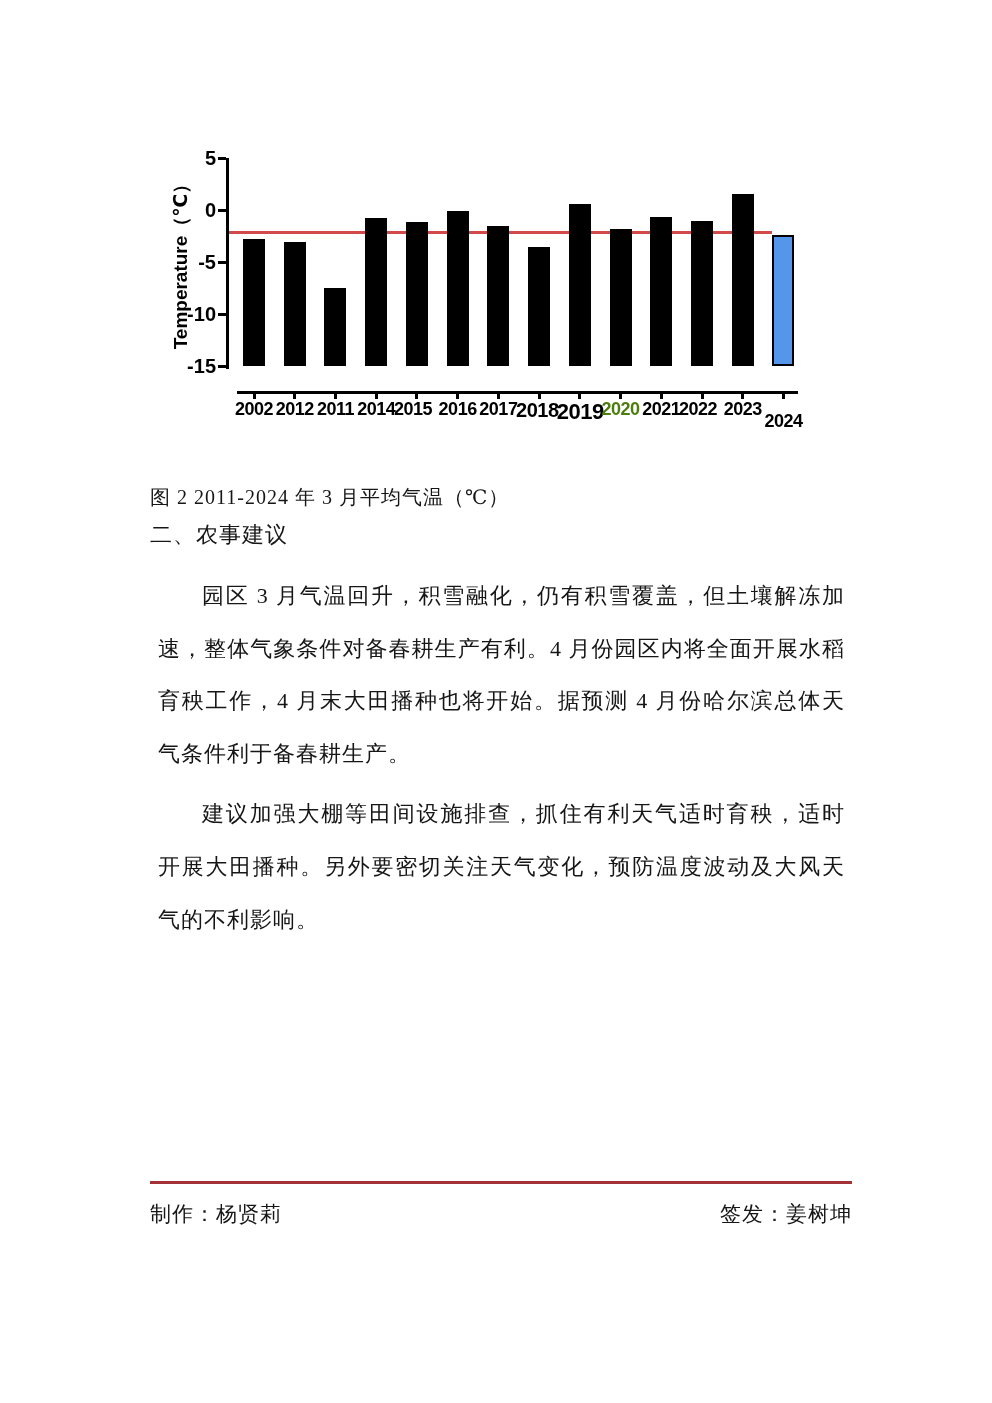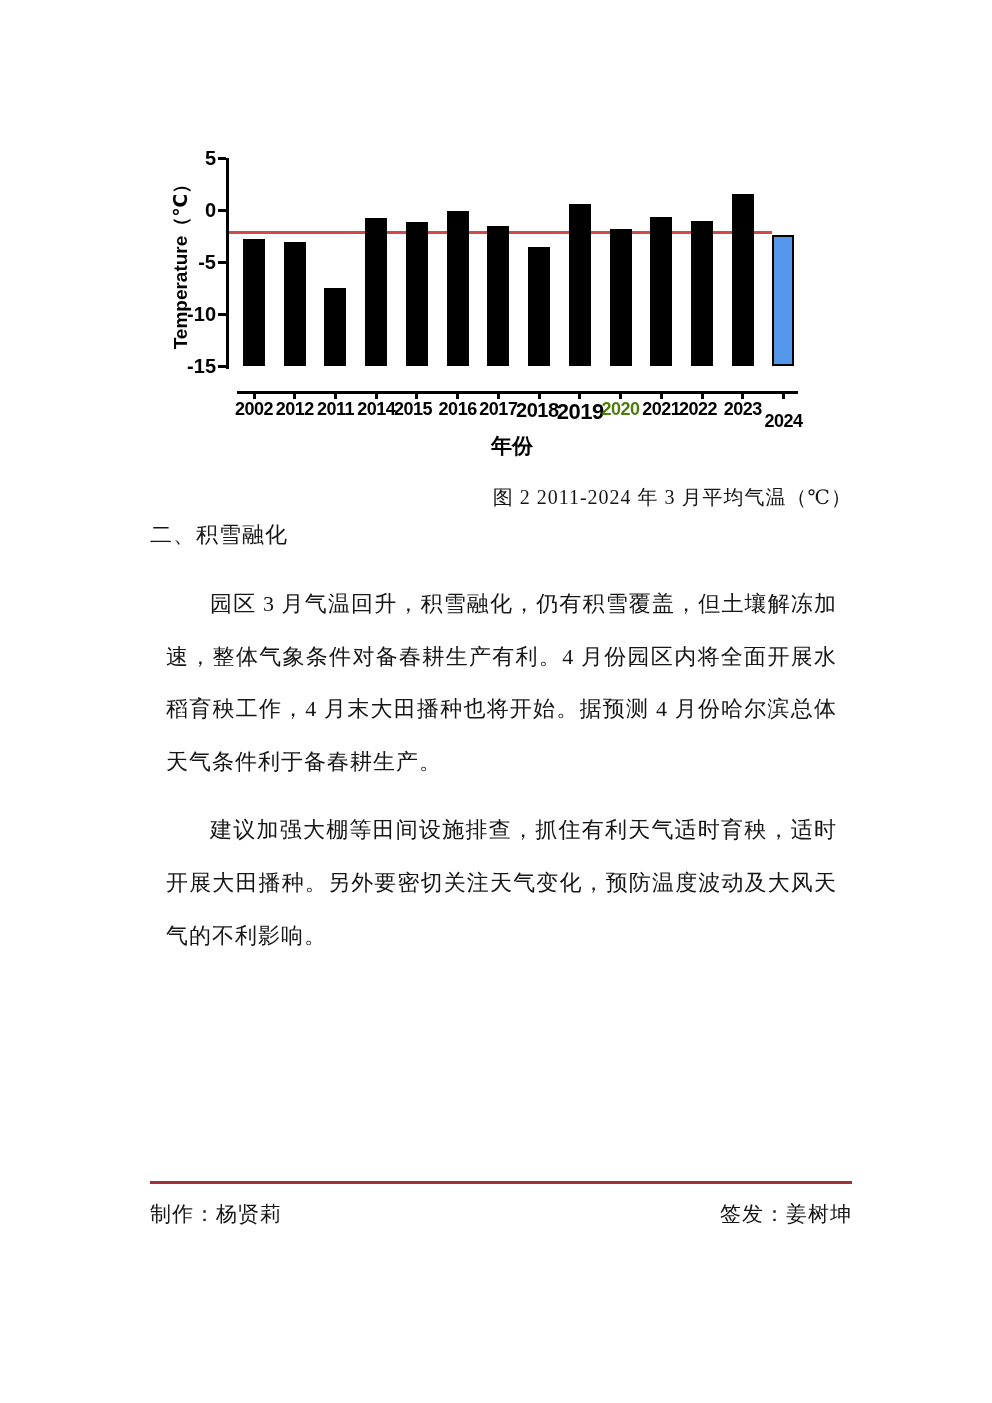--- a/index.html
+++ b/index.html
@@ -17,44 +17,43 @@
     position:absolute;left:-90px;top:110px;width:240px;height:24px;
     text-align:center;font-size:19px;font-weight:bold;color:#000;
     transform:rotate(-90deg);
   }
   .chart .xlabel{
     position:absolute;left:76px;top:292px;width:572px;text-align:center;
     font-size:21px;font-weight:bold;color:#000;
   }
   
   .caption{
-    position:absolute;left:150px;top:484px;width:702px;text-align:right;
+    position:absolute;left:150px;top:484px;width:702px;text-align:left;
     font-size:20px;letter-spacing:1px;
   }
   .heading{position:absolute;left:150px;top:520px;font-size:22px;letter-spacing:1px;}
   .bodytext{
     position:absolute;left:150px;top:562px;width:703px;
     font-size:22px;line-height:52.6px;text-align:justify;letter-spacing:1px;
   }
-  .bodytext p{margin:16px;text-indent:2em;}
+  .bodytext p{margin:8px;text-indent:2em;}
   
   .footer-rule{position:absolute;left:150px;top:1181px;width:702px;height:3px;}
   .footer-row{
     position:absolute;left:150px;top:1200px;width:702px;
     display:flex;justify-content:space-between;font-size:21px;letter-spacing:1px;
   }
 </style>
 </head>
 <body>
 
 <div class="page">
 
   <div class="chart">
     <div class="ylabel">Temperature（℃）</div>
-    <div class="xlabel">年份</div>
   <div style="position: absolute; left: 76px; top: 18px; width: 3px; height: 211px; background: rgb(0, 0, 0);"></div>
       <div style="position: absolute; left: 68px; top: 16.5px; width: 8px; height: 3px; background: rgb(0, 0, 0);"></div>
       <div style="position: absolute; left: 0px; top: 6px; width: 66px; text-align: right; font-size: 20px; font-weight: bold; line-height: 24px; color: rgb(0, 0, 0);">5</div>
       <div style="position: absolute; left: 68px; top: 68.5px; width: 8px; height: 3px; background: rgb(0, 0, 0);"></div>
       <div style="position: absolute; left: 0px; top: 58px; width: 66px; text-align: right; font-size: 20px; font-weight: bold; line-height: 24px; color: rgb(0, 0, 0);">0</div>
       <div style="position: absolute; left: 68px; top: 120.5px; width: 8px; height: 3px; background: rgb(0, 0, 0);"></div>
       <div style="position: absolute; left: 0px; top: 110px; width: 66px; text-align: right; font-size: 20px; font-weight: bold; line-height: 24px; color: rgb(0, 0, 0);">-5</div>
       <div style="position: absolute; left: 68px; top: 172.5px; width: 8px; height: 3px; background: rgb(0, 0, 0);"></div>
       <div style="position: absolute; left: 0px; top: 162px; width: 66px; text-align: right; font-size: 20px; font-weight: bold; line-height: 24px; color: rgb(0, 0, 0);">-10</div>
       <div style="position: absolute; left: 68px; top: 224.5px; width: 8px; height: 3px; background: rgb(0, 0, 0);"></div>
@@ -100,21 +99,21 @@
       <div style="position: absolute; left: 581.76px; top: 54.4px; width: 22px; height: 171.6px; background: rgb(0, 0, 0); border: none; box-sizing: border-box;"></div>
       <div style="position: absolute; left: 591.26px; top: 251px; width: 3px; height: 8px; background: rgb(0, 0, 0);"></div>
       <div style="position: absolute; left: 569.76px; top: 259px; width: 46px; text-align: center; font-size: 18px; font-weight: bold; letter-spacing: -0.5px; color: rgb(0, 0, 0);">2023</div>
       <div style="position: absolute; left: 622.49px; top: 94.96px; width: 22px; height: 131.04px; background: rgb(83, 150, 234); border: 2px solid rgb(0, 0, 0); box-sizing: border-box;"></div>
       <div style="position: absolute; left: 631.99px; top: 251px; width: 3px; height: 8px; background: rgb(0, 0, 0);"></div>
       <div style="position: absolute; left: 610.49px; top: 259px; width: 46px; text-align: center; font-size: 18px; font-weight: bold; letter-spacing: -0.5px; color: rgb(0, 0, 0); margin-top: 12px;">2024</div>
     </div>
 
   <div class="caption">图 2 2011-2024 年 3 月平均气温（℃）</div>
 
-  <div class="heading">二、积雪融化</div>
+  <div class="heading">二、农事建议</div>
 
   <div class="bodytext">
     <p>园区 3 月气温回升，积雪融化，仍有积雪覆盖，但土壤解冻加速，整体气象条件对备春耕生产有利。4 月份园区内将全面开展水稻育秧工作，4 月末大田播种也将开始。据预测 4 月份哈尔滨总体天气条件利于备春耕生产。</p>
     <p>建议加强大棚等田间设施排查，抓住有利天气适时育秧，适时开展大田播种。另外要密切关注天气变化，预防温度波动及大风天气的不利影响。</p>
   </div>
 
   <div class="footer-rule" style="background: rgb(162, 50, 54);"></div>
   <div class="footer-row">
     <span>制作：杨贤莉</span>
     <span>签发：姜树坤</span>

